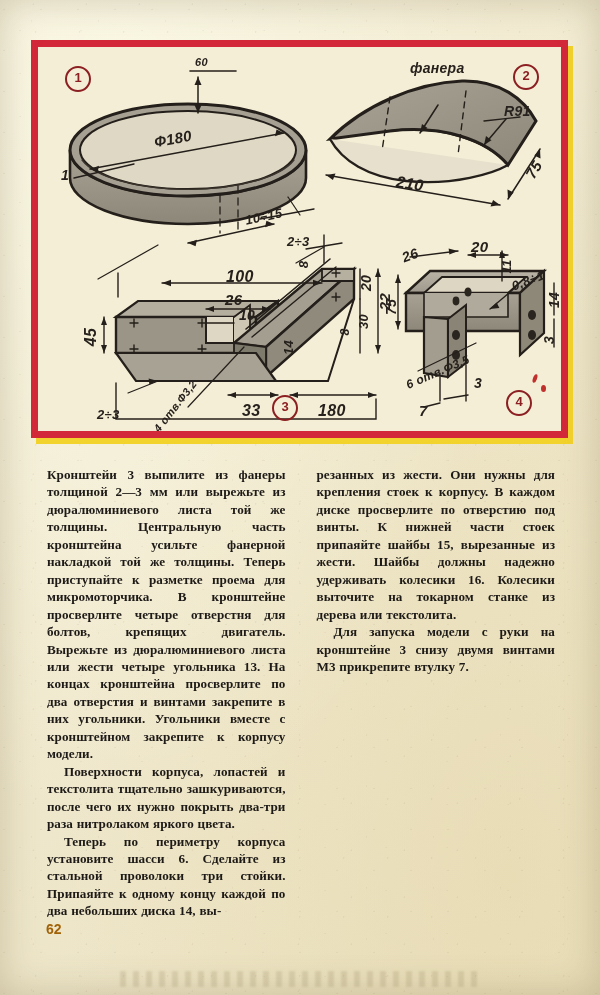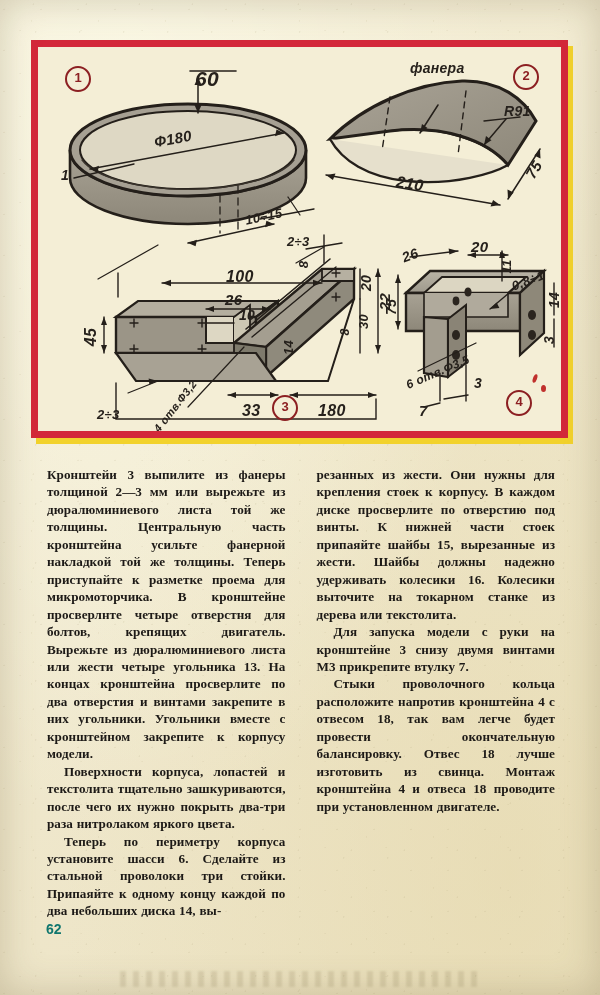--- a/index.html
+++ b/index.html
@@ -134,21 +134,21 @@
   .col p.cont {
     text-indent: 0;
   }
   .folio {
     position: absolute;
     left: 46px;
     top: 921px;
     font-family: "Liberation Sans", serif;
     font-weight: bold;
     font-size: 14px;
-    color: #0f766e;
+    color: #a16207;
   }
   .scan-edge {
     position: absolute;
     inset: 0;
     box-shadow: inset 0 0 38px rgba(120,104,66,0.30);
     pointer-events: none;
   }
   .bottom-smudge {
     position: absolute;
     left: 120px;
@@ -361,21 +361,21 @@
         </svg>
 
         <div class="fig-badge" style="left:27px;top:19px;">1</div>
         <div class="fig-badge" style="left:475px;top:17px;">2</div>
         <div class="fig-badge" style="left:234px;top:348px;">3</div>
         <div class="fig-badge" style="left:468px;top:343px;">4</div>
 
         <span class="ink-blob" style="left:495px;top:327px;width:4px;height:9px;transform:rotate(20deg);"></span>
         <span class="ink-blob" style="left:503px;top:338px;width:5px;height:7px;"></span>
 
-        <div class="dim" style="left:157px;top:20px;font-size:21px;">60</div>
+        <div class="dim" style="left:157px;top:9px;font-size:11px;">60</div>
         <div class="dim" style="left:116px;top:83px;font-size:15px;transform:rotate(-10deg);">Ф180</div>
         <div class="dim" style="left:23px;top:120px;font-size:14px;">1</div>
         <div class="dim" style="left:207px;top:162px;font-size:13px;transform:rotate(-12deg);">10÷15</div>
 
 
         <div class="dim" style="left:372px;top:13px;font-size:14px;">фанера</div>
         <div class="dim" style="left:466px;top:56px;font-size:14px;">R91</div>
         <div class="dim" style="left:358px;top:128px;font-size:16px;transform:rotate(9deg);">210</div>
         <div class="dim" style="left:487px;top:114px;font-size:15px;transform:rotate(-60deg);">75</div>
 
@@ -412,21 +412,20 @@
 
   <div class="columns">
     <div class="col">
       <p class="cont">Кронштейи 3 выпилите из фанеры толщиной 2—3 мм или вырежьте из дюралюминиевого листа той же толщины. Центральную часть кронштейна усильте фанерной накладкой той же толщины. Теперь приступайте к разметке проема для микромоторчика. В кронштейне просверлнте четыре отверстня для болтов, крепящих двигатель. Вырежьте из дюралюминиевого листа или жести четыре угольника 13. На концах кронштейна просверлите по два отверстия и винтами закрепите в них угольники. Угольники вместе с кронштейном закрепите к корпусу модели.</p>
       <p>Поверхности корпуса, лопастей и текстолита тщательно зашкуриваются, после чего их нужно покрыть два-три раза нитролаком яркого цвета.</p>
       <p>Теперь по периметру корпуса установите шасси 6. Сделайте из стальной проволоки три стойки. Припаяйте к одному концу каждой по два небольших диска 14, вы-</p>
     </div>
     <div class="col">
       <p class="cont">резанных из жести. Они нужны для крепления стоек к корпусу. В каждом диске просверлите по отверстию под винты. К нижней части стоек припаяйте шайбы 15, вырезанные из жести. Шайбы должны надежно удерживать колесики 16. Колесики выточите на токарном станке из дерева или текстолита.</p>
       <p>Для запуска модели с руки на кронштейне 3 снизу двумя винтами М3 прикрепите втулку 7.</p>
-      <p>Стыки проволочного кольца расположите напротив кронштейна 4 с отвесом 18, так вам легче будет провести окончательную балансировку. Отвес 18 лучше изготовить из свинца. Монтаж кронштейна 4 и отвеса 18 проводите при установленном двигателе.</p>
     </div>
   </div>
 
   <div class="folio">62</div>
 
   <div class="bottom-smudge"></div>
   <div class="scan-edge"></div>
 </div>
 
 </body></html>

